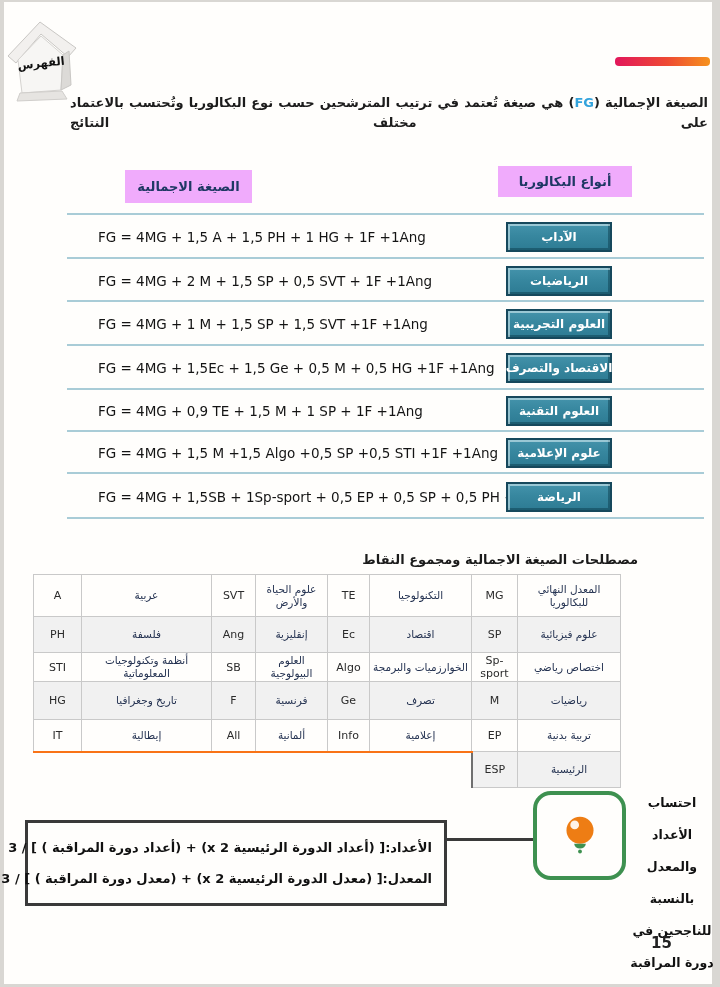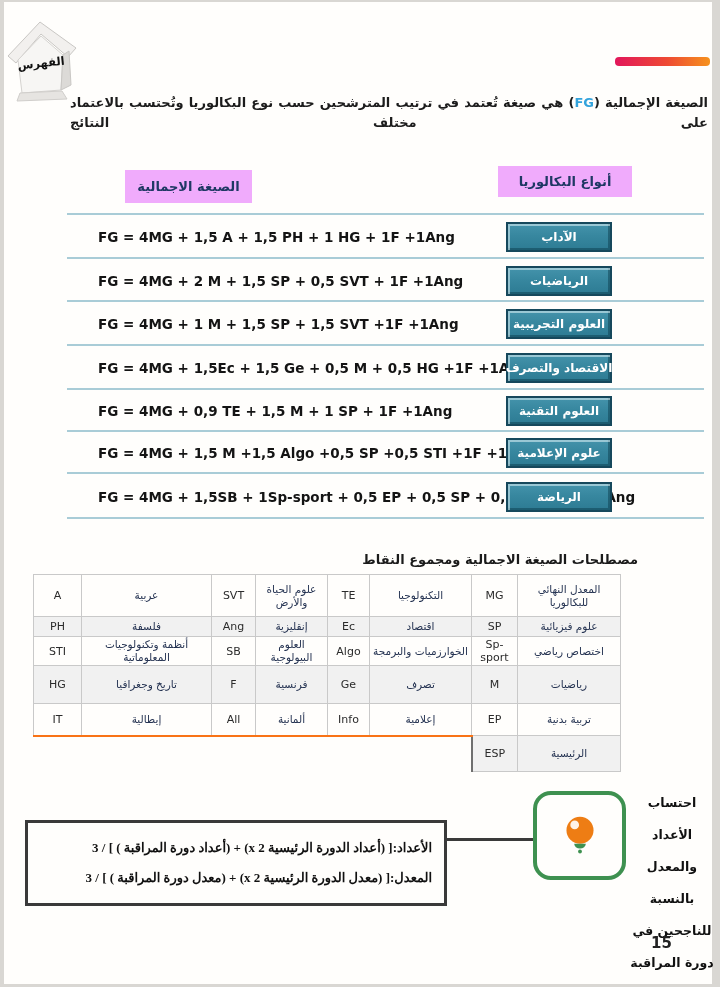--- a/index.html
+++ b/index.html
@@ -46,21 +46,21 @@
   }
   .peach.formula-head{left:125px;top:170px;width:127px;height:33px;}
   .peach.type-head{left:498px;top:166px;width:134px;height:31px;}
   .frow{
     position:absolute;left:67px;width:637px;
     border-top:2px solid #A9CCD7;
     display:flex;align-items:center;
   }
   .frow .formula{
     padding-left:31px;direction:ltr;
-    font-size:13.5px;font-weight:700;color:#141414;white-space:nowrap;
+    font-size:13.5px;font-weight:400;color:#141414;white-space:nowrap;
   }
   .type-btn{
     position:absolute;right:92px;top:50%;transform:translateY(-50%);
     width:106px;height:30px;box-sizing:border-box;
     background:linear-gradient(180deg,#4493ab 0%,#37879F 45%,#2d7b93 100%);
     border:2px solid #16485C;
     box-shadow:inset 2px 2px 0 rgba(225,244,248,.55), inset -2px -2px 0 rgba(9,56,72,.45);
     color:#fff;font-weight:700;font-size:12px;font-family:"DejaVu Sans",sans-serif;
     direction:rtl;display:flex;align-items:center;justify-content:center;
     cursor:pointer;white-space:nowrap;
@@ -77,36 +77,35 @@
     border-collapse:collapse;table-layout:fixed;
   }
   table.terms td{
     border:1px solid #C9C9C9;text-align:center;vertical-align:middle;
     padding:1px 3px;color:#253352;overflow:hidden;
   }
   table.terms td.abbr{font-size:11px;color:#2b2b2b;direction:ltr;}
   table.terms td.name{font-size:10.5px;direction:rtl;line-height:13px;}
   table.terms tr:nth-child(even) td{background:#F1F1F1;}
   table.terms tr:nth-child(1){height:42px;}
-  table.terms tr:nth-child(2){height:20px;margin-left:16px;}
+  table.terms tr:nth-child(2){height:36px;margin-left:16px;}
   table.terms tr:nth-child(3){height:26px;}
   table.terms tr:nth-child(4){height:38px;}
   table.terms tr:nth-child(5){height:32px;}
   table.terms tr:nth-child(6){height:36px;}
   table.terms td.ghost{border:none;background:transparent !important;}
   table.terms td.dark-bottom{border-bottom:2px solid #f97316;}
   table.terms td.dark-left{border-left:2px solid #6f6f6f;}
 
   
   .note-box{
     position:absolute;left:25px;top:820px;width:422px;height:86px;box-sizing:border-box;
     border:3px solid #3a3a3a;background:#fffefc;
     display:flex;flex-direction:column;justify-content:space-evenly;
     padding:2px 12px;
-    font-family:Liberation Serif, serif;
   }
   .note-box .nline{
     direction:rtl;text-align:right;font-size:13px;font-weight:700;color:#111;
     white-space:nowrap;
   }
   .connector{position:absolute;left:447px;top:838px;width:86px;height:3px;background:#3a3a3a;}
   .bulb-card{
     position:absolute;left:533px;top:791px;width:93px;height:89px;box-sizing:border-box;
     border:4px solid #3E9150;border-radius:18px;background:#fffefc;
     display:flex;align-items:center;justify-content:center;

